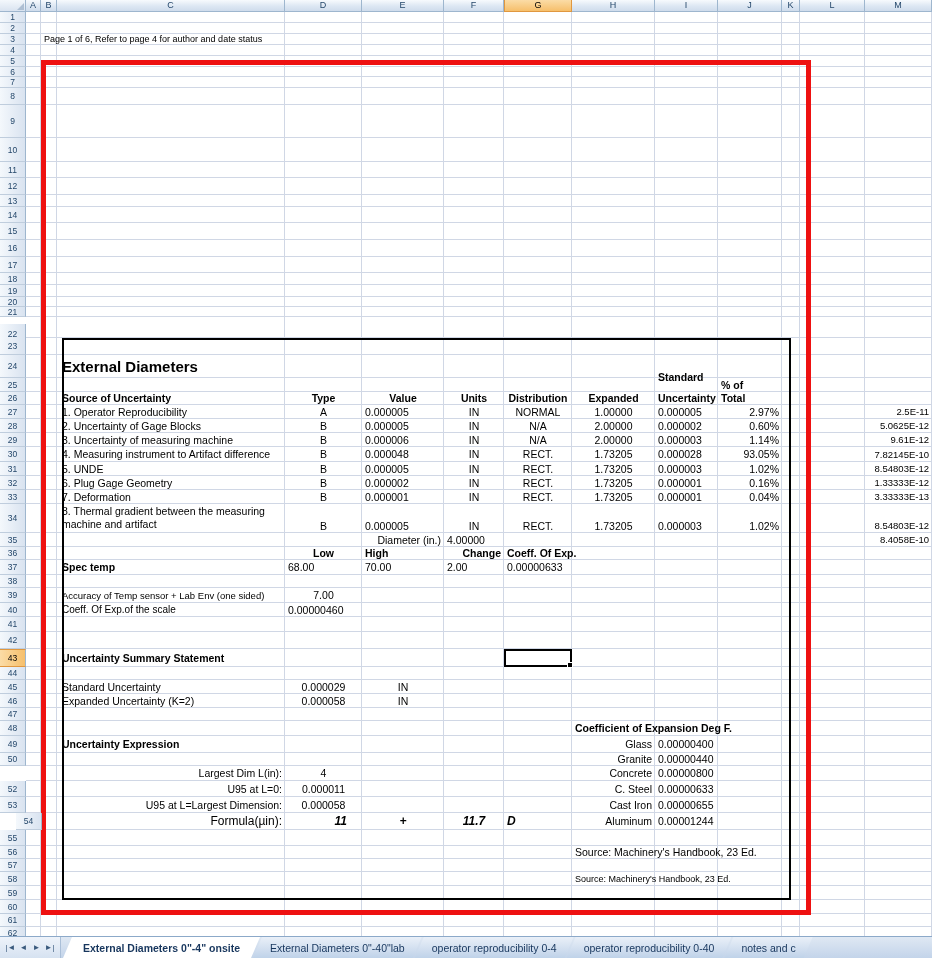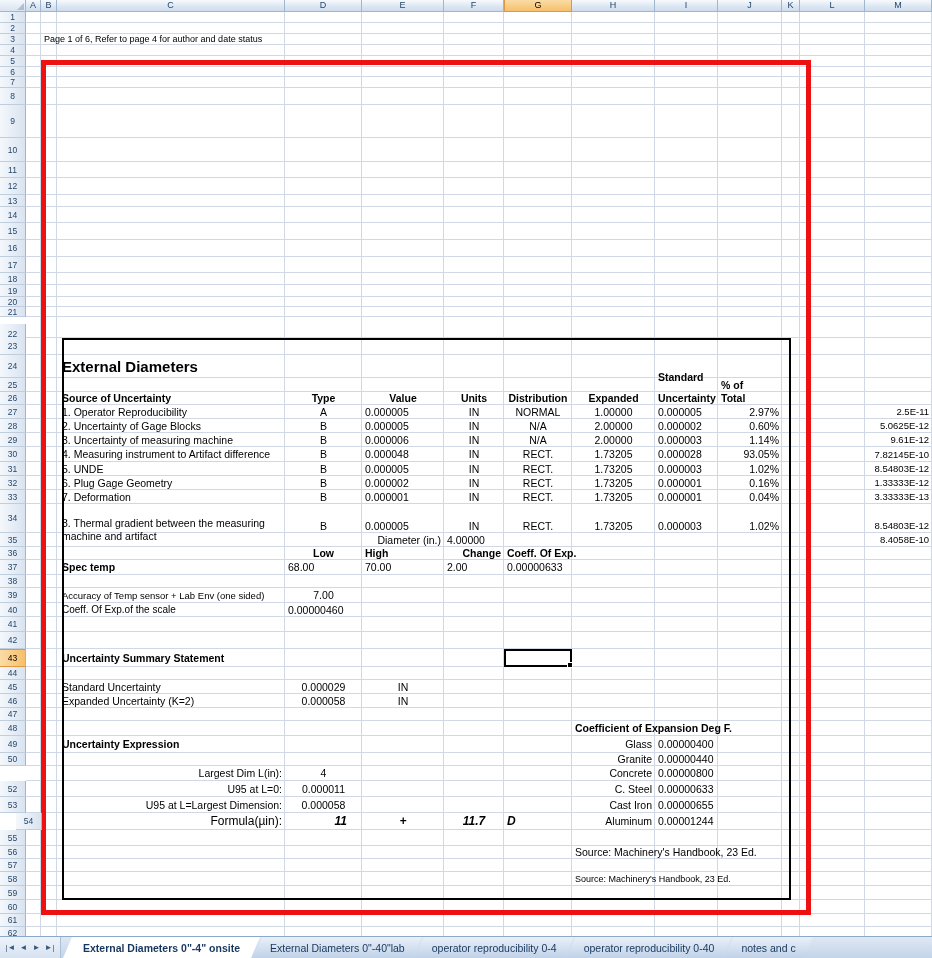--- a/index.html
+++ b/index.html
@@ -300,21 +300,21 @@
       <div class="cell ar s95" style="left: 865px; top: 476px; width: 67px; height: 14px; line-height: 14px;">1.33333E-12</div>
       <div class="cell al" style="left: 57px; top: 490px; width: 228px; height: 14px; line-height: 14px; padding-left: 5px;">7. Deformation</div>
       <div class="cell ac" style="left: 285px; top: 490px; width: 77px; height: 14px; line-height: 14px;">B</div>
       <div class="cell al" style="left: 362px; top: 490px; width: 82px; height: 14px; line-height: 14px;">0.000001</div>
       <div class="cell ac" style="left: 444px; top: 490px; width: 60px; height: 14px; line-height: 14px;">IN</div>
       <div class="cell ac" style="left: 504px; top: 490px; width: 68px; height: 14px; line-height: 14px;">RECT.</div>
       <div class="cell ac" style="left: 572px; top: 490px; width: 83px; height: 14px; line-height: 14px;">1.73205</div>
       <div class="cell al" style="left: 655px; top: 490px; width: 63px; height: 14px; line-height: 14px;">0.000001</div>
       <div class="cell ar" style="left: 718px; top: 490px; width: 64px; height: 14px; line-height: 14px;">0.04%</div>
       <div class="cell ar s95" style="left: 865px; top: 490px; width: 67px; height: 14px; line-height: 14px;">3.33333E-13</div>
-      <div class="cell al wrap" style="left: 57px; top: 516px; width: 228px; height: 29px; padding-left: 5px;">8. Thermal gradient between the measuring machine and artifact</div>
+      <div class="cell al wrap" style="left: 57px; top: 504px; width: 228px; height: 29px; padding-left: 5px;">8. Thermal gradient between the measuring machine and artifact</div>
       <div class="cell ac vb" style="left: 285px; top: 504px; width: 77px; height: 29px;">B</div>
       <div class="cell al vb" style="left: 362px; top: 504px; width: 82px; height: 29px;">0.000005</div>
       <div class="cell ac vb" style="left: 444px; top: 504px; width: 60px; height: 29px;">IN</div>
       <div class="cell ac vb" style="left: 504px; top: 504px; width: 68px; height: 29px;">RECT.</div>
       <div class="cell ac vb" style="left: 572px; top: 504px; width: 83px; height: 29px;">1.73205</div>
       <div class="cell al vb" style="left: 655px; top: 504px; width: 63px; height: 29px;">0.000003</div>
       <div class="cell ar vb" style="left: 718px; top: 504px; width: 64px; height: 29px;">1.02%</div>
       <div class="cell ar s95 vb" style="left: 865px; top: 504px; width: 67px; height: 29px;">8.54803E-12</div>
       <div class="cell ar" style="left: 362px; top: 533px; width: 82px; height: 14px; line-height: 14px;">Diameter (in.)</div>
       <div class="cell al" style="left: 444px; top: 533px; width: 60px; height: 14px; line-height: 14px;">4.00000</div>

